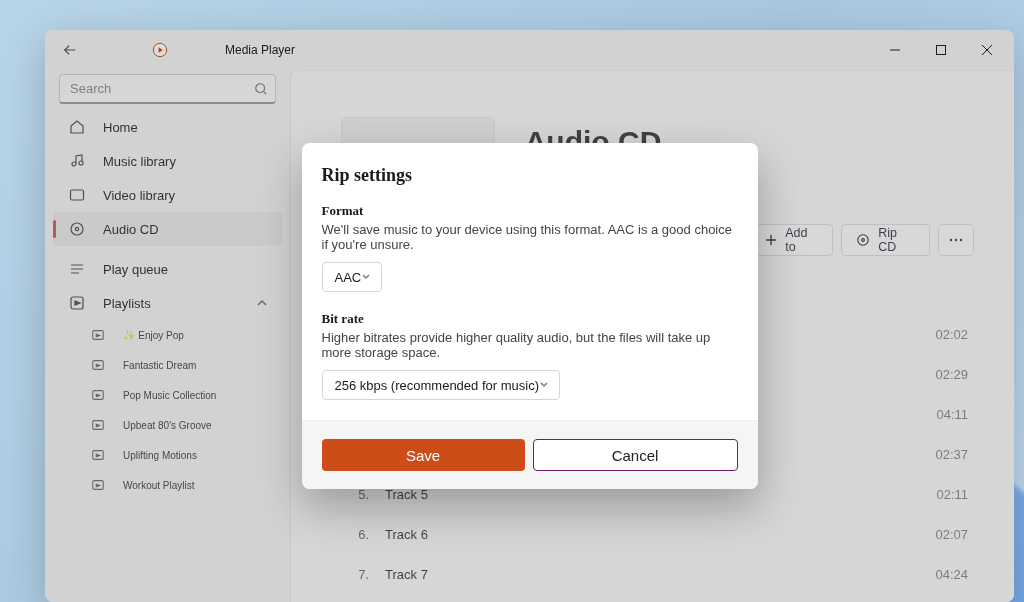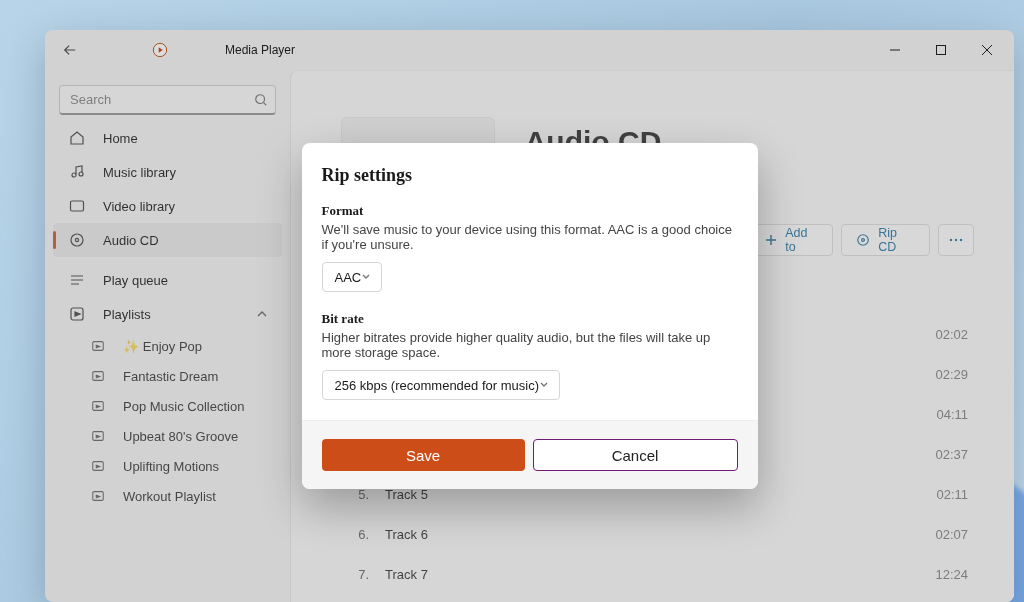--- a/index.html
+++ b/index.html
@@ -52,21 +52,21 @@
   display: flex;
   overflow: hidden;
 }
 .sidebar {
   width: 245px;
   padding: 0 4px;
   display: flex;
   flex-direction: column;
 }
 .search-wrap {
-  margin: 15px 10px 6px 10px;
+  margin: 4px 10px 6px 10px;
   position: relative;
 }
 .search-input {
   width: 100%;
   height: 30px;
   border: 1px solid #c8c8c8;
   border-bottom: 2px solid #888;
   border-radius: 4px;
   background: #fbfbfb;
   padding: 0 32px 0 10px;
@@ -97,21 +97,21 @@
   position: absolute;
   left: 0; top: 8px; bottom: 8px; width: 3px;
   background: #d24615;
   border-radius: 2px;
 }
 .nav-expand { margin-left: auto; color: #555; }
 .sub-item {
   display: flex; align-items: center;
   height: 30px;
   padding: 0 0 0 42px;
-  font-size: 13px;
+  font-size: 10px;
   color: #222;
 }
 .sub-item .sub-icon { width: 18px; margin-right: 14px; color: #555; display:flex; align-items:center;}
 .content {
   flex: 1;
   background: #f8f8f8;
   border-top-left-radius: 8px;
   overflow: hidden;
   position: relative;
   border-left: 1px solid #e8e8e8;
@@ -136,21 +136,21 @@
 .cd-stats { font-size: 12.5px; color: #666; margin-bottom: 22px; }
 .action-row { display: flex; gap: 8px; align-items: center; }
 .pill {
   display: inline-flex; align-items: center; gap: 8px;
   height: 32px;
   padding: 0 14px;
   border-radius: 4px;
   border: 1px solid #d8d8d8;
   background: #fcfcfc;
   font-size: 12.5px;
-  color: #0369a1;
+  color: #0f172a;
 }
 .pill.primary {
   background: #c84916;
   border-color: #c84916;
   color: #fff;
 }
 .pill .pill-icon { display:flex; align-items:center; }
 .icon-only { padding: 0 10px; }
 .track-list {
   padding: 16px 40px 0 50px;
@@ -474,21 +474,21 @@
             <span class="track-time">02:11</span>
           </div>
           <div class="track-row">
             <span class="track-num">6.</span>
             <span class="track-name">Track 6</span>
             <span class="track-time">02:07</span>
           </div>
           <div class="track-row">
             <span class="track-num">7.</span>
             <span class="track-name">Track 7</span>
-            <span class="track-time">12:24</span>
+            <span class="track-time">04:24</span>
           </div>
           <div class="track-row">
             
             
             
           </div>
         </div>
       </div>
 
       <div class="modal-backdrop" style="position:fixed; left:45px; top:30px; right:10px; bottom:0; border-radius:8px;">

